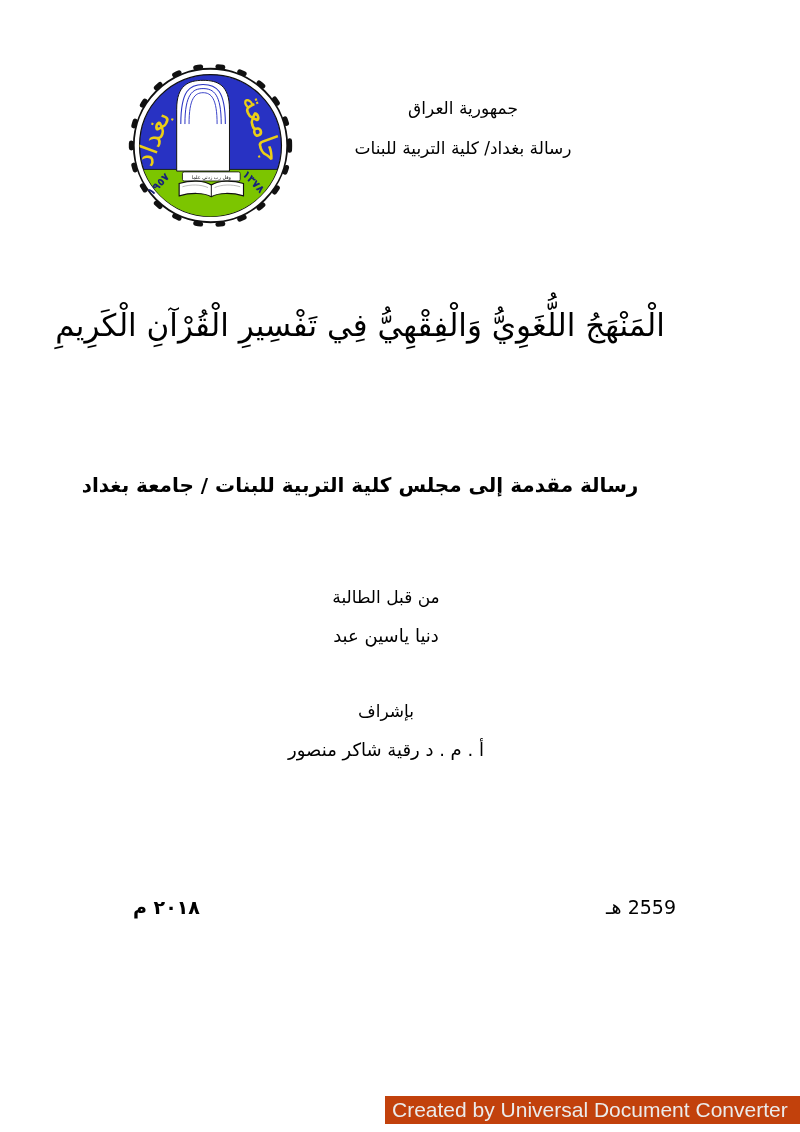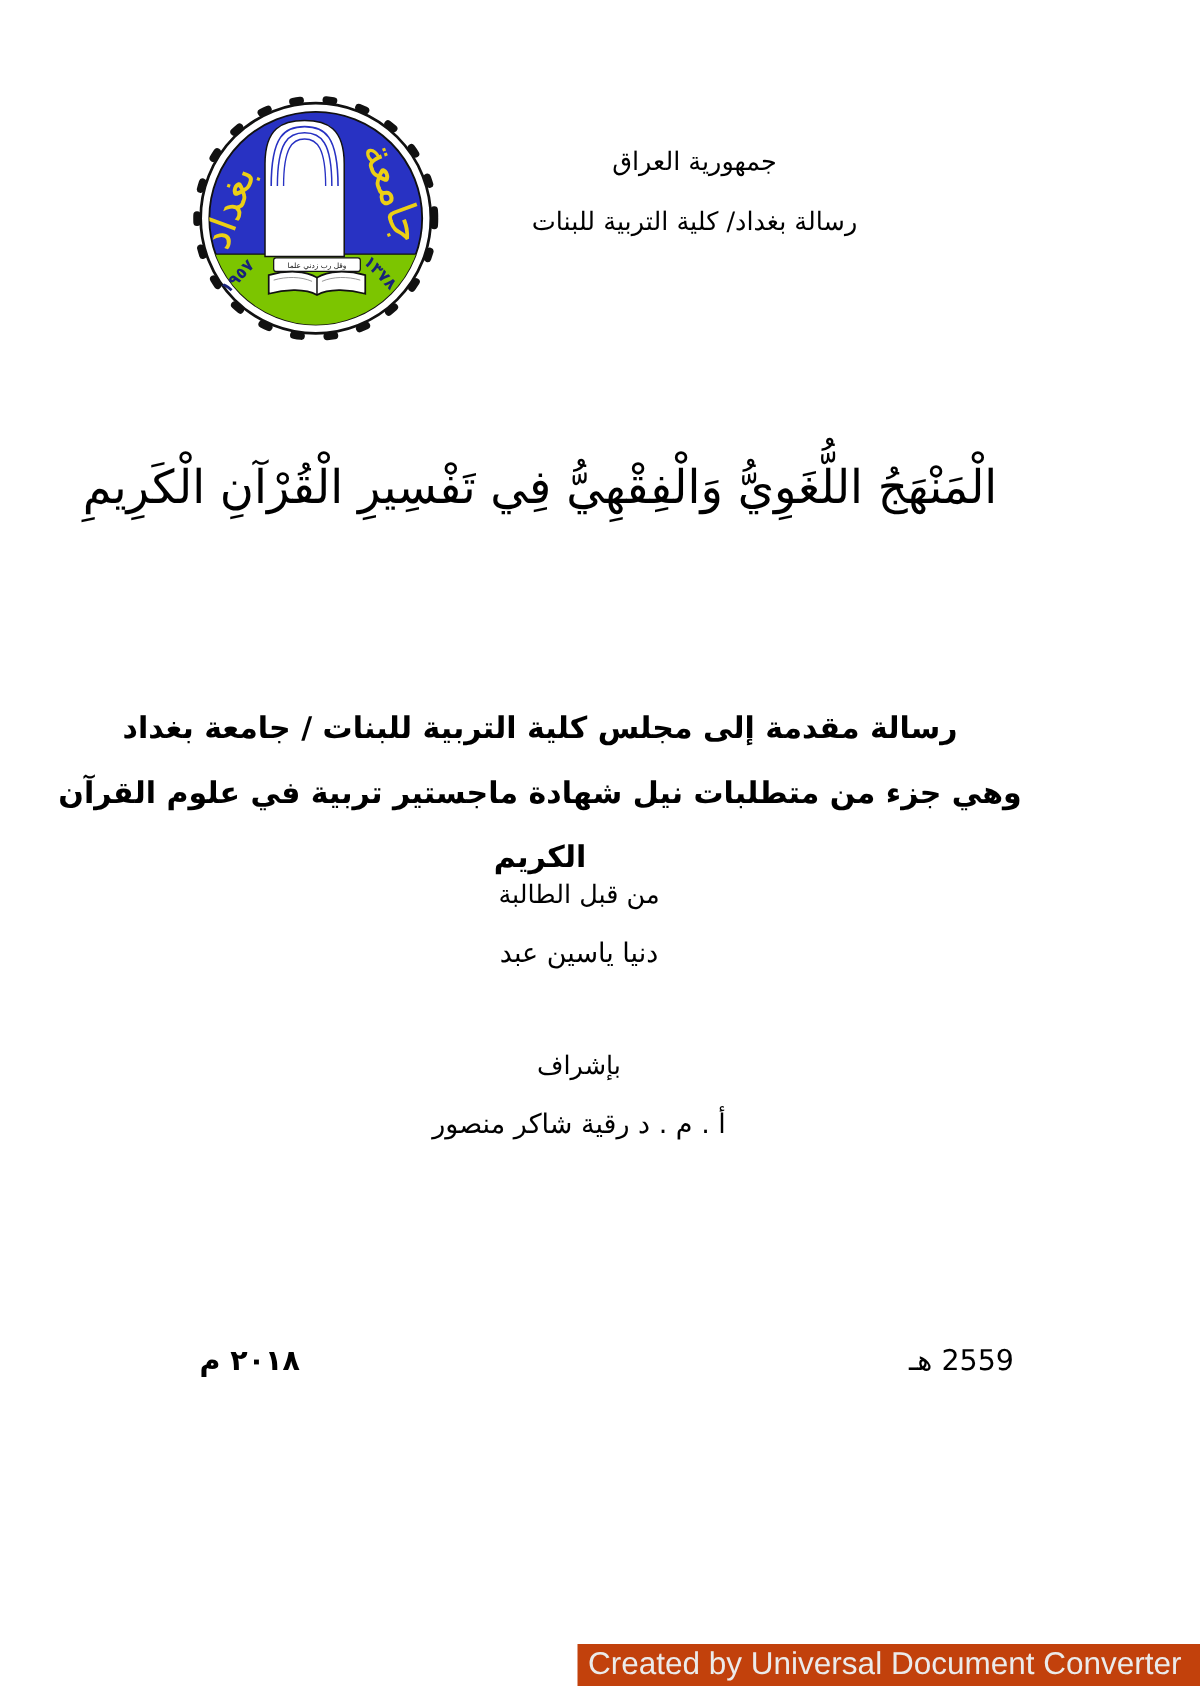--- a/index.html
+++ b/index.html
@@ -142,21 +142,20 @@
     <div>جمهورية العراق</div>
     <div>رسالة بغداد/ كلية التربية للبنات</div>
   </div>
 
   <div class="abs title-block">
     <div>الْمَنْهَجُ اللُّغَوِيُّ وَالْفِقْهِيُّ فِي تَفْسِيرِ الْقُرْآنِ الْكَرِيمِ</div>
   </div>
 
   <div class="abs submission-block">
     <div>رسالة مقدمة إلى مجلس كلية التربية للبنات / جامعة بغداد</div>
-    <div>وهي جزء من متطلبات نيل شهادة ماجستير تربية في علوم القرآن الكريم</div>
   </div>
 
   <div class="abs center-line student-label">من قبل الطالبة</div>
   <div class="abs center-line student-name">دنيا ياسين عبد</div>
 
   <div class="abs center-line supervisor-label">بإشراف</div>
   <div class="abs center-line supervisor-name">أ . م . د رقية شاكر منصور</div>
 
   <div class="abs date date-hijri">2559 هـ</div>
   <div class="abs date date-greg">٢٠١٨ م</div>

